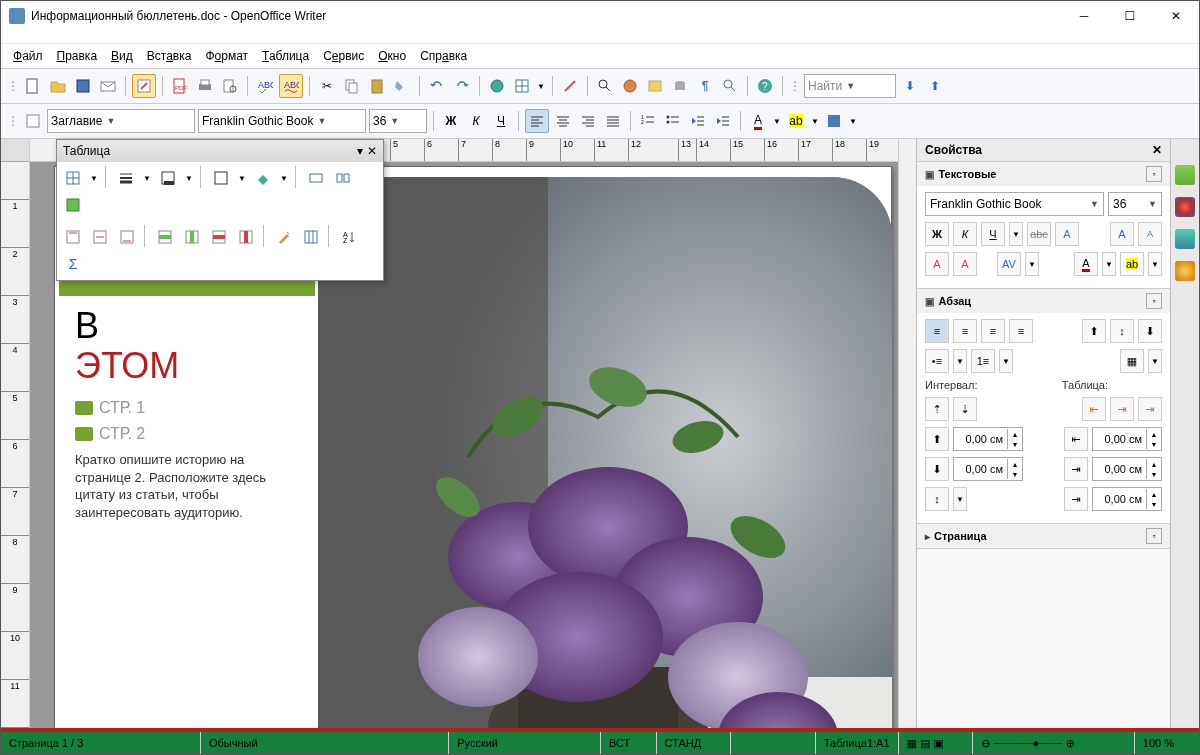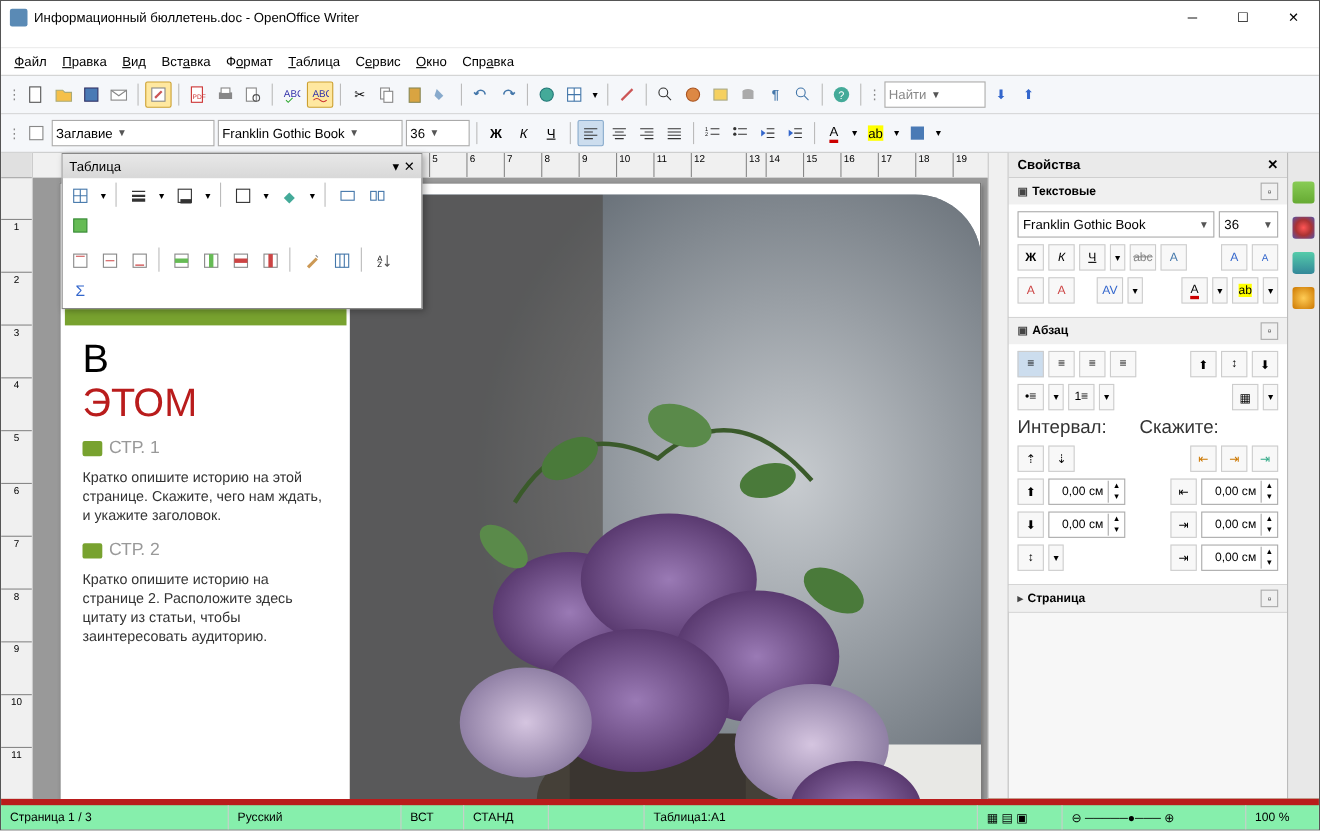--- a/index.html
+++ b/index.html
@@ -32,26 +32,26 @@
 .sidepanel-title .x{margin-left:auto;cursor:pointer}
 .sidepanel-section{border-bottom:1px solid #ccc}
 .sidepanel-head{height:24px;display:flex;align-items:center;padding:0 8px;background:#f0f0f0;font-weight:bold;font-size:11px}
 .sidepanel-head .ico{margin-right:4px;font-size:10px;color:#444}
 .sidepanel-head .chev{margin-left:auto;width:14px;height:14px;border:1px solid #aaa;display:flex;align-items:center;justify-content:center;font-size:9px}
 .sidepanel-body{padding:6px 8px;background:#fff}
 .sp-row{display:flex;align-items:center;gap:4px;margin-bottom:6px;flex-wrap:wrap}
 .sp-btn{width:22px;height:22px;border:1px solid #ccc;display:flex;align-items:center;justify-content:center;font-size:11px;background:#f8f8f8}
 .sp-combo{flex:1;height:22px;border:1px solid #aaa;background:#fff;display:flex;align-items:center;padding:0 4px}
 .sp-combo .arrow{margin-left:auto;font-size:9px;color:#555}
-.sp-label{font-size:17px;color:#333}
+.sp-label{font-size:11px;color:#333}
 .sp-spin{width:68px;height:22px;border:1px solid #aaa;display:flex;align-items:center}
 .sp-spin .val{flex:1;text-align:right;padding:0 4px;font-size:11px}
 .sp-spin .arrows{width:14px;display:flex;flex-direction:column;border-left:1px solid #aaa}
 .sp-spin .arrows div{height:10px;font-size:7px;display:flex;align-items:center;justify-content:center}
-.statusbar{height:22px;background:#86efac;border-top:6px solid #b91c1c;display:flex;align-items:flex-end;font-size:11px}
+.statusbar{height:22px;background:#15803d;border-top:4px solid #b91c1c;display:flex;align-items:flex-end;font-size:11px}
 .status-cell{padding:0 8px;border-right:1px solid #ccc;height:100%;display:flex;align-items:center}
 .floating-panel{position:absolute;left:26px;top:0;width:326px;background:#fff;border:1px solid #888;box-shadow:2px 2px 6px rgba(0,0,0,0.3);z-index:10}
 .fp-title{height:22px;background:linear-gradient(#e8e8e8,#d8d8d8);display:flex;align-items:center;padding:0 6px;font-size:12px}
 .fp-title .x{margin-left:4px;cursor:pointer}
 .fp-title .pin{margin-left:auto;cursor:pointer}
 .fp-body{padding:4px;display:flex;flex-wrap:wrap;gap:3px}
 .fp-btn{width:22px;height:22px;border:1px solid transparent;display:flex;align-items:center;justify-content:center}
 .fp-sep{width:3px;height:22px;border-left:1px solid #bbb;margin:0 2px}
 .doc-green{background:#78a22f;color:#fff;padding:14px 16px}
 .doc-green .big{font-size:38px;font-weight:300;letter-spacing:1px}
@@ -531,21 +531,20 @@
               <div class="sub">БЮЛЛЕТЕНЬ</div>
             </div>
             <div class="doc-issue">
               <span>В</span><br>
               <span class="g">ЭТОМ</span><br>
             </div>
             <div class="doc-str">
                 <div class="folder"></div>
                 <span>СТР. 1</span>
               </div>
-            <div class="doc-para">Кратко опишите историю на этой странице. Скажите, чего нам ждать, и укажите заголовок.</div>
             <div class="doc-str">
                 <div class="folder"></div>
                 <span>СТР. 2</span>
               </div>
             <div class="doc-para">Кратко опишите историю на странице 2. Расположите здесь цитату из статьи, чтобы заинтересовать аудиторию.</div>
           </div>
           <div class="photo">
             <svg width="574" height="650" viewBox="0 0 574 650">
               <defs>
                 <radialGradient id="wall" cx="70%" cy="40%">
@@ -664,21 +663,21 @@
             <div class="sp-btn" style="width:12px;font-size:8px">▼</div>
             <div class="sp-btn">1≡</div>
             <div class="sp-btn" style="width:12px;font-size:8px">▼</div>
             <div style="flex:1"></div>
             <div class="sp-btn">▦</div>
             <div class="sp-btn" style="width:12px;font-size:8px">▼</div>
           </div>
           <div class="sp-row">
             <span class="sp-label">Интервал:</span>
             <div style="flex:1"></div>
-            <span class="sp-label">Скажите:</span>
+            <span class="sp-label">Таблица:</span>
             <div style="width:50px"></div>
           </div>
           <div class="sp-row">
             <div class="sp-btn">⇡</div>
             <div class="sp-btn">⇣</div>
             <div style="flex:1"></div>
             <div class="sp-btn" style="color:#c70">⇤</div>
             <div class="sp-btn" style="color:#c70">⇥</div>
             <div class="sp-btn" style="color:#3a8">⇥</div>
           </div>
@@ -749,20 +748,21 @@
       <div class="sidebar-tab" style="background:linear-gradient(#8c5,#6a3)"></div>
       <div class="sidebar-tab" style="background:radial-gradient(#f55,#a33,#55a)"></div>
       <div class="sidebar-tab" style="background:linear-gradient(#5ca,#389)"></div>
       <div class="sidebar-tab" style="background:radial-gradient(#fc5,#c70)"></div>
     </div>
 
   </div>
 
   <div class="statusbar">
     <div class="status-cell" style="width:190px">Страница  1 / 3</div>
+    <div class="status-cell" style="width:240px">Обычный</div>
     <div class="status-cell" style="width:140px">Русский</div>
     <div class="status-cell" style="width:40px">ВСТ</div>
     <div class="status-cell" style="width:60px">СТАНД</div>
     <div class="status-cell" style="width:70px"></div>
     <div class="status-cell" style="flex:1">Таблица1:A1</div>
     <div class="status-cell" style="width:60px">▦ ▤ ▣</div>
     <div class="status-cell" style="width:150px">⊖ ─────●─── ⊕</div>
     <div class="status-cell" style="width:50px;border-right:none">100 %</div>
   </div>
 </div>

